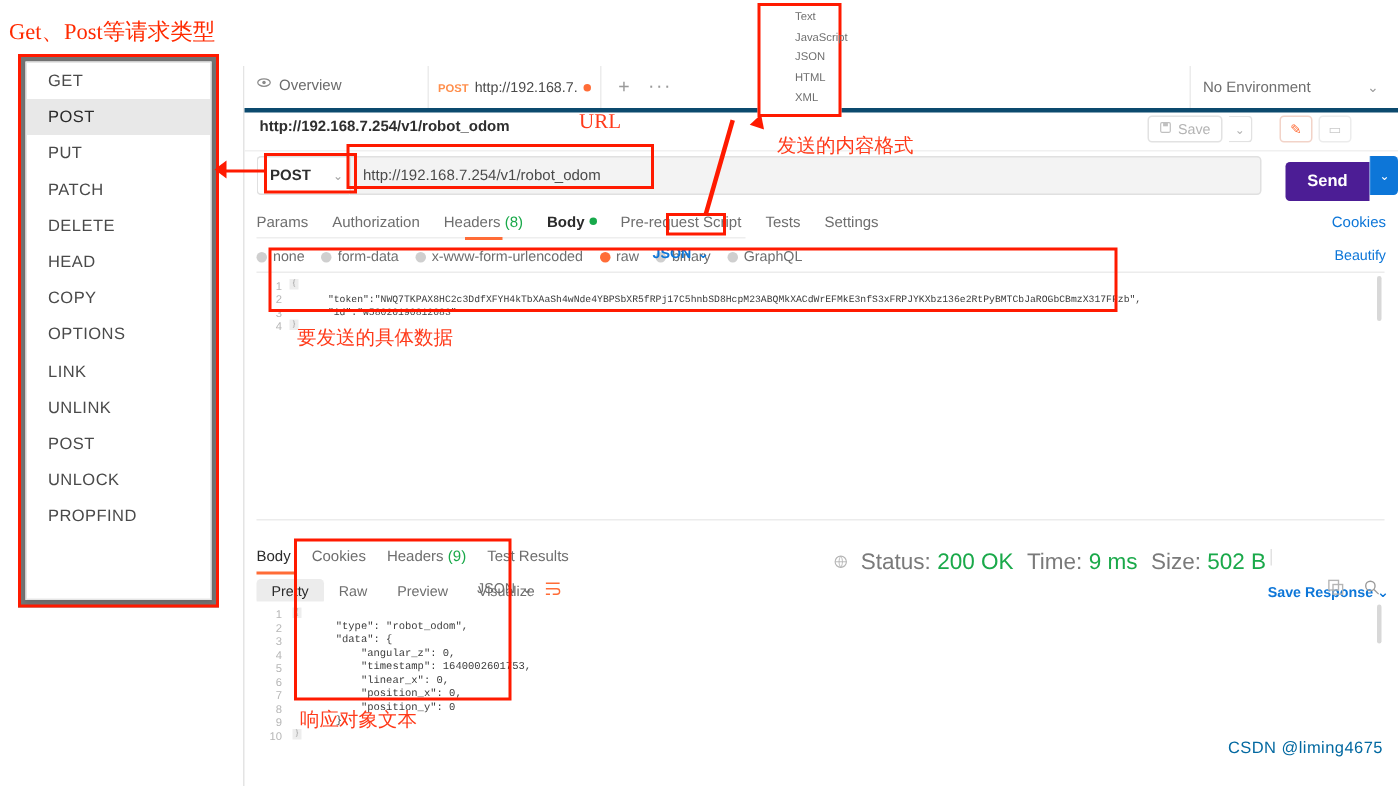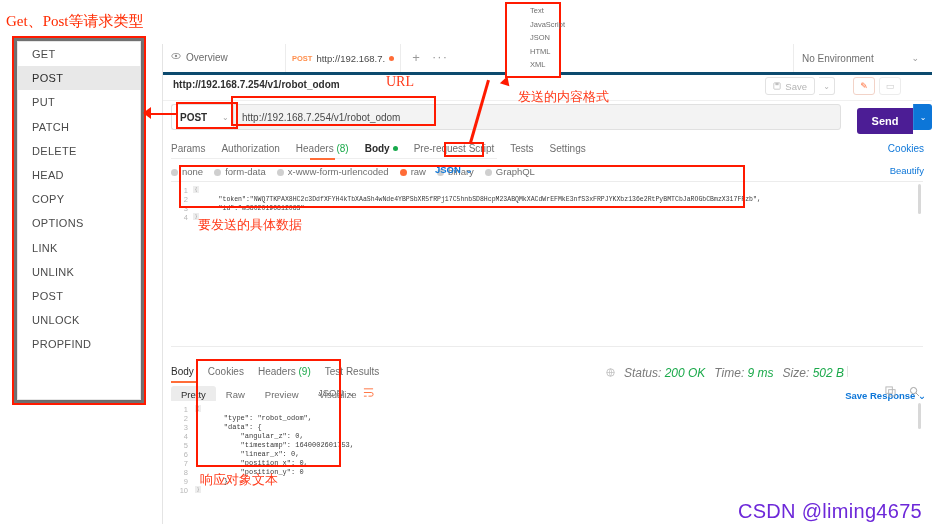--- a/index.html
+++ b/index.html
@@ -83,21 +83,21 @@
   .gutter div{height:9px;line-height:9px;padding-right:3px;}
   .code{position:absolute;left:22px;top:4px;font-family:"Liberation Mono","DejaVu Sans Mono",monospace;font-size:6.5px;line-height:9px;color:#3c3c3c;white-space:pre;}
   .fold{position:absolute;width:6px;height:7px;background:#ededed;color:#9a9a9a;font-size:5px;line-height:7px;text-align:center;}
   #req-scroll{position:absolute;right:2px;top:2px;width:3px;height:30px;background:#d8d8d8;border-radius:2px;}
 
   
   #respbar{position:absolute;left:0;top:318px;width:770px;height:20px;}
   #resptabs{position:absolute;left:8px;top:322px;display:flex;gap:14px;align-items:center;font-size:10px;color:#6e6e6e;}
   #resptabs .t.active{color:#2b2b2b;}
   #resp-underline{position:absolute;left:8px;top:337px;width:26px;height:2px;background:#ff6c37;}
-  #status{position:absolute;right:88px;top:322px;display:flex;align-items:center;gap:9px;font-size:12px;color:#7a7a7a;font-style:italic;}
+  #status{position:absolute;right:88px;top:322px;display:flex;align-items:center;gap:9px;font-size:15px;color:#7a7a7a;}
   #status .ok{color:#1aa94a;}
   #save-resp{position:absolute;right:6px;top:322px;color:#0d76d8;font-size:9.5px;font-weight:bold;margin-top:24px;}
   #statusdiv{position:absolute;right:84px;top:322px;width:1px;height:11px;background:#e2e2e2;}
 
   #respviews{position:absolute;left:8px;top:342px;display:flex;align-items:center;gap:0;font-size:9.5px;color:#6e6e6e;}
   #respviews .v{padding:3px 10px;border-radius:3px;}
   #respviews .v.active{background:#ececec;color:#2b2b2b;}
   #resp-fmt{position:absolute;left:155px;top:343px;display:flex;align-items:center;gap:4px;color:#6e6e6e;font-size:9.5px;}
   #wrap-icon{position:absolute;left:200px;top:343px;color:#ff6c37;font-size:11px;}
   #copy-icon{position:absolute;right:36px;top:342px;color:#b5b5b5;font-size:11px;}
@@ -125,21 +125,21 @@
   #box-reqdata{left:179px;top:165px;width:566px;height:43px;}
   #box-respdata{left:196px;top:359px;width:145px;height:108px;}
 
   
   #arr-shaft{left:146px;top:112.5px;width:32px;height:2.5px;}
   #arr-head{left:143px;top:107px;width:0;height:0;border-top:6px solid transparent;border-bottom:6px solid transparent;border-right:8px solid #ff1a00;background:none;}
   
   #arr2{left:487px;top:80px;width:2.5px;height:66px;transform-origin:top center;transform:rotate(16deg);}
   #arr2-head{left:501px;top:76px;width:0;height:0;border-left:5px solid transparent;border-right:5px solid transparent;border-bottom:9px solid #ff1a00;background:none;transform:rotate(18deg);}
 
-  #csdn{right:10px;bottom:1px;color:#6d28d9;font-size:20px;letter-spacing:.3px;}
+  #csdn{right:10px;bottom:19px;color:#0369a1;font-size:11px;letter-spacing:.3px;}
 </style>
 </head>
 <body>
 
 <div class="abs rtxt" id="ann-methods-title">Get、Post等请求类型</div>
 
 <div class="abs" id="method-list">
   <div id="method-list-inner">
     <div class="m-item">GET</div>
     <div class="m-item sel">POST</div>

